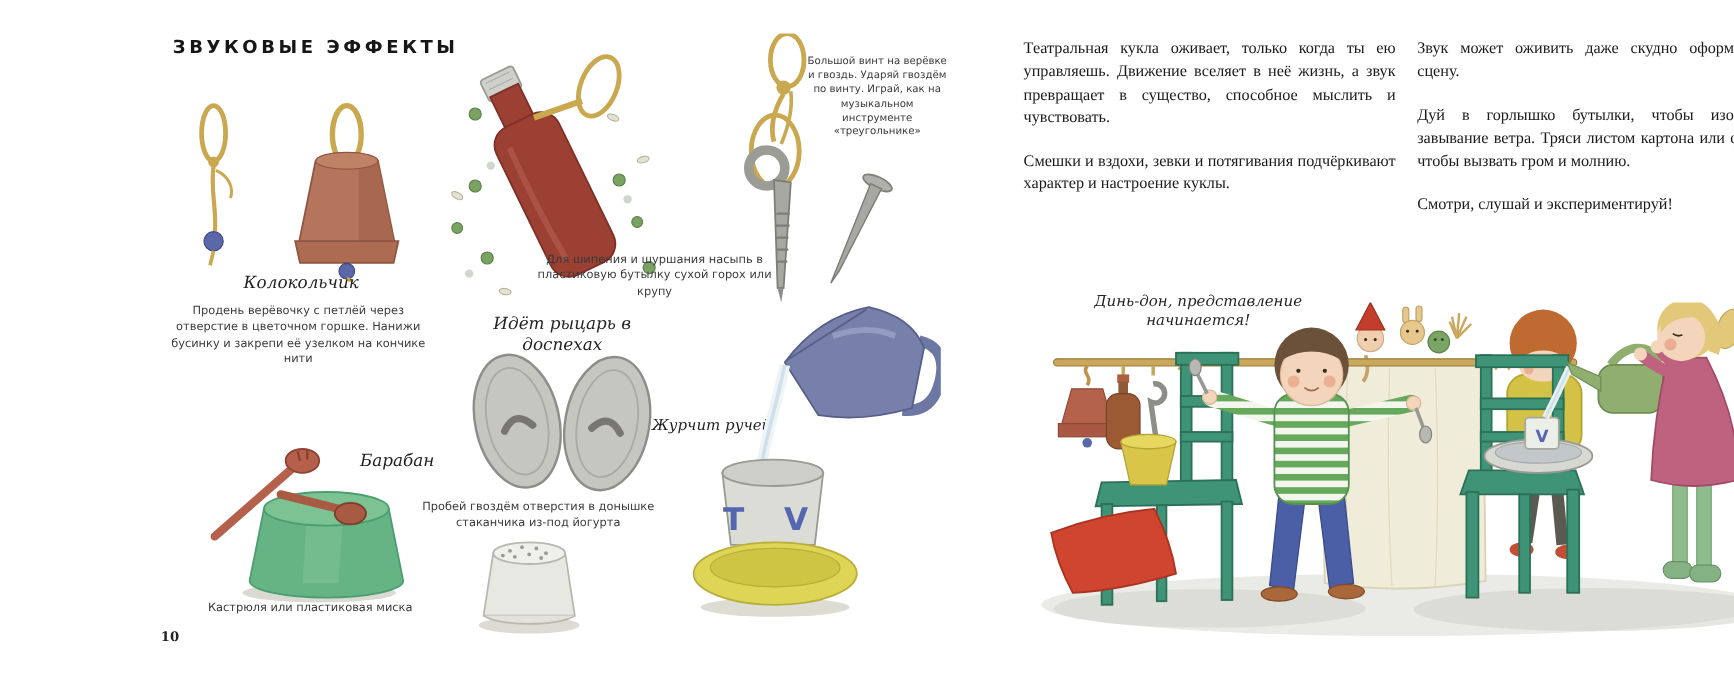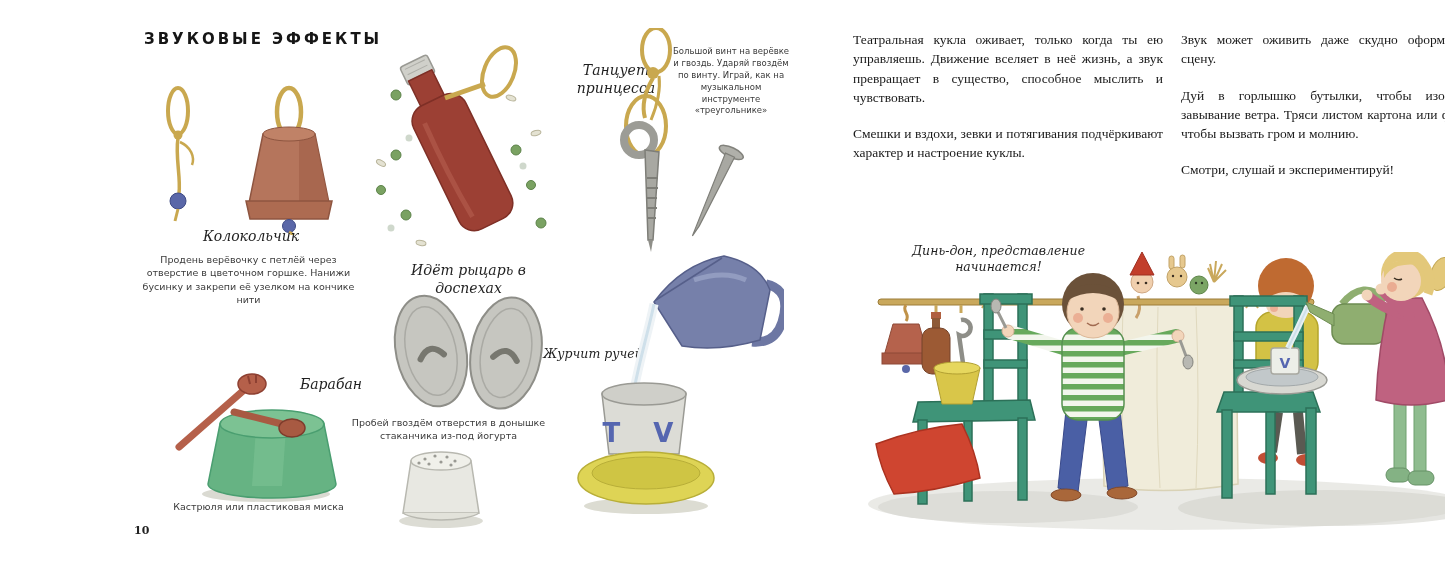--- a/index.html
+++ b/index.html
@@ -75,20 +75,21 @@
           <rect x="86" y="30" width="26" height="36" fill="#9c4034" stroke="#7e2f26" stroke-width="1.5"></rect>
           <rect x="70" y="58" width="58" height="137" rx="17" fill="#9c4034" stroke="#7e2f26" stroke-width="1.5"></rect>
           <path d="M82,75 Q80,130 84,180" stroke="#b25a4c" stroke-width="5" fill="none" opacity="0.7"></path>
         </g>
         <g>
           <ellipse cx="138" cy="34" rx="15" ry="26" fill="none" stroke="#c9a84f" stroke-width="4" transform="rotate(22 138 34)"></ellipse>
           <path d="M84,60 L124,46" stroke="#c9a84f" stroke-width="5" fill="none"></path>
         </g>
       </svg>
     </div>
+    <div class="abs hand-caption" style="left:352px;top:210px;width:195px;">Для шипения и шуршания насыпь в пластиковую бутылку сухой горох или крупу</div>
 
     <div class="abs script-label" style="left:280px;top:262px;width:185px;">Идёт рыцарь в доспехах</div>
     <div class="abs" style="left:290px;top:283px;">
       <svg width="165" height="135" viewBox="0 0 165 135">
         <g transform="rotate(-12 45 68)">
           <ellipse cx="45" cy="68" rx="35" ry="56" fill="#c6c6c0" stroke="#8e8e88" stroke-width="2"></ellipse>
           <ellipse cx="45" cy="68" rx="25" ry="45" fill="none" stroke="#aaaaa4" stroke-width="1.5"></ellipse>
           <path d="M33,74 q12,-16 24,0" fill="none" stroke="#77776f" stroke-width="6" stroke-linecap="round"></path>
         </g>
         <g transform="rotate(10 120 70)">
@@ -133,21 +134,20 @@
           <ellipse cx="108" cy="52" rx="52" ry="14" fill="#7cc293" stroke="#4a9e70" stroke-width="1.5"></ellipse>
         </g>
         <g>
           <path d="M70,40 L118,52" stroke="#a85a42" stroke-width="7" stroke-linecap="round"></path>
           <ellipse cx="128" cy="56" rx="13" ry="9" fill="#a85a42" stroke="#7e3c2c" stroke-width="1.5"></ellipse>
         </g>
       </svg>
     </div>
     <div class="abs hand-caption" style="left:75px;top:500px;width:175px;">Кастрюля или пластиковая миска</div>
 
-    <div class="abs script-label" style="left:465px;top:62px;width:110px;">Танцует принцесса</div>
     <div class="abs hand-caption small" style="left:576px;top:46px;width:118px;">Большой винт на верёвке и гвоздь. Ударяй гвоздём по винту. Играй, как на музыкальном инструменте «треугольнике»</div>
     <div class="abs" style="left:505px;top:28px;">
       <svg width="170" height="230" viewBox="0 0 170 230">
         <g>
           <ellipse cx="55" cy="22" rx="14" ry="22" fill="none" stroke="#c9a84f" stroke-width="4"></ellipse>
           <circle cx="52" cy="45" r="6" fill="#c9a84f"></circle>
           <path d="M52,50 C45,62 40,76 44,90" stroke="#c9a84f" stroke-width="4" fill="none"></path>
           <path d="M58,48 C60,64 55,80 50,92" stroke="#c9a84f" stroke-width="3" fill="none"></path>
           <ellipse cx="45" cy="98" rx="20" ry="30" fill="none" stroke="#c9a84f" stroke-width="4"></ellipse>
         </g>

